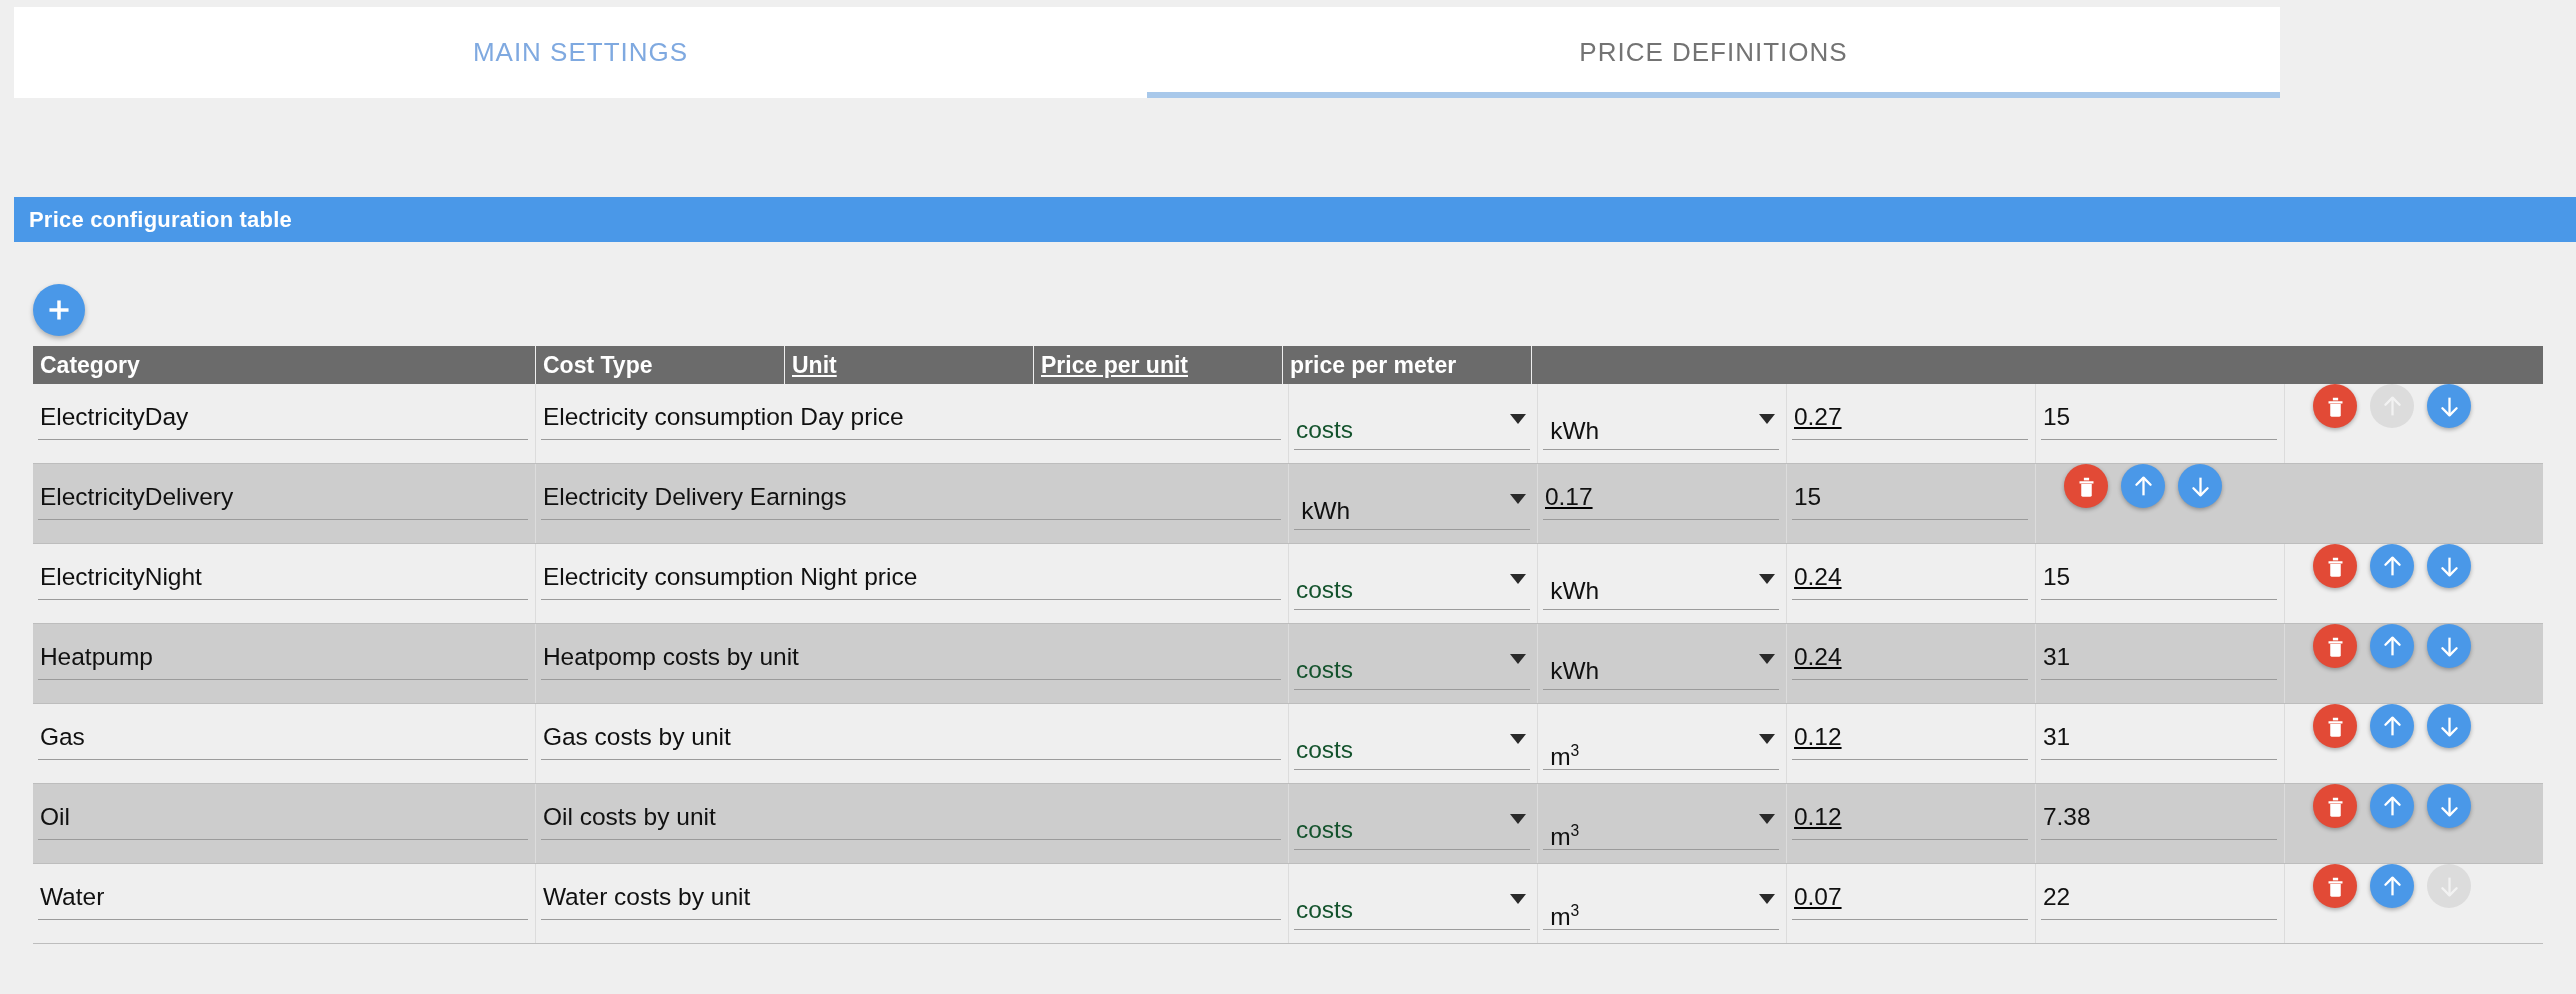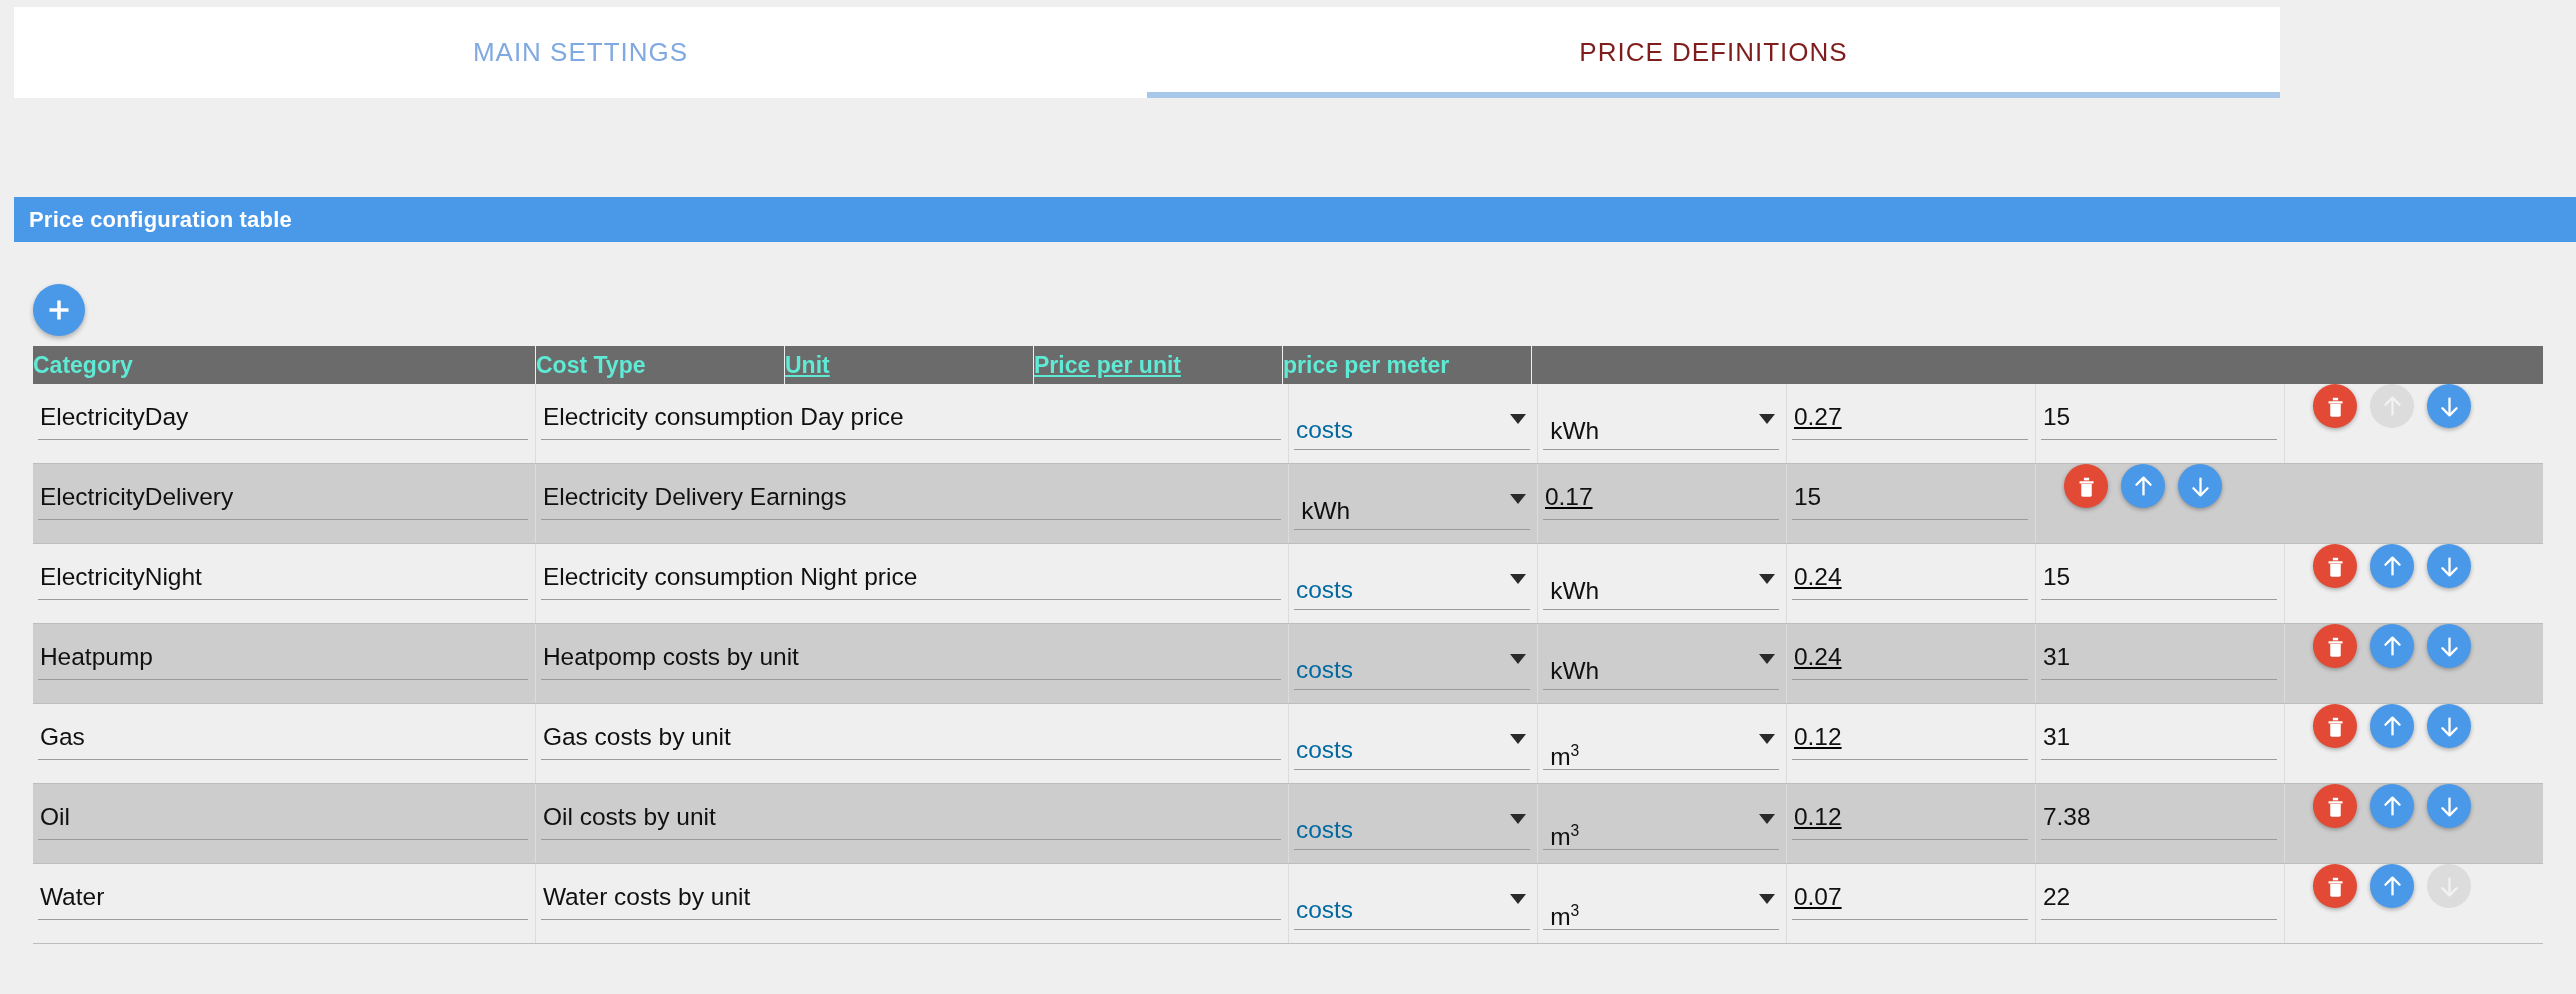--- a/index.html
+++ b/index.html
@@ -28,21 +28,21 @@
     cursor: pointer;
     user-select: none;
     position: relative;
   }
   .tab-label {
     font-size: 26px;
     letter-spacing: 1px;
     font-weight: 400;
   }
   .tab.inactive .tab-label { color: #7fa9e0; }
-  .tab.active   .tab-label { color: #7f1d1d; }
+  .tab.active   .tab-label { color: #737373; }
   .tab.active::after {
     content: "";
     position: absolute;
     left: 0; right: 0; bottom: 0;
     height: 6.1px;
     background: #a8c8ea;
   }
 
   
   .panel-header {
@@ -83,26 +83,26 @@
     position: absolute;
     left: 33px; top: 346px;
     width: 2510px;
   }
   .thead {
     display: flex;
     background: #6b6b6b;
     height: 38px;
   }
   .th {
-    color: #5eead4;
+    color: #ffffff;
     font-size: 23px;
     font-weight: 700;
     display: flex;
     align-items: center;
-    padding-left: 0;
+    padding-left: 7px;
     border-right: 1.7px solid #efefef;
     overflow: hidden;
     white-space: nowrap;
   }
   .th:last-child { border-right: none; }
 
   .row {
     display: flex;
     height: 80px;
     border-bottom: 1.7px solid #bdbdbd;
@@ -143,21 +143,21 @@
     margin: 28px 5.2px 0 5.2px;
   }
   .sel {
     -webkit-appearance: none;
     appearance: none;
     border: none;
     background: transparent;
     outline: none;
     font-family: "Liberation Sans", sans-serif;
     font-size: 24.5px;
-    color: #0369a1;
+    color: #14532d;
     border-bottom: 1.7px solid #9b9b9b;
     padding: 0 24.5px 3.5px 1.7px;
     width: 100%;
     height: 38px;
     line-height: 35px;
     cursor: pointer;
   }
   .caret {
     position: absolute;
     right: 3.5px; top: 1.7px;

